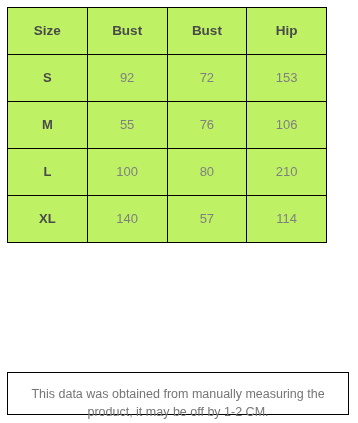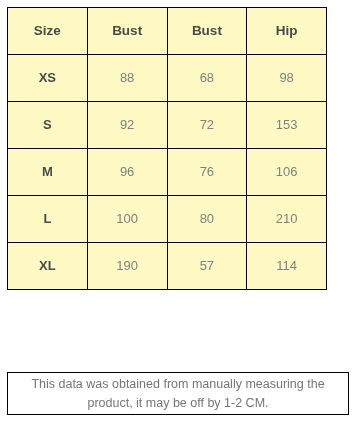--- a/index.html
+++ b/index.html
@@ -21,21 +21,21 @@
     height: 423px;
     background: #ffffff;
   }
   table.size-table {
     position: absolute;
     left: 7px;
     top: 7px;
     width: 320px;
     border-collapse: collapse;
     table-layout: fixed;
-    background: #fef9c3;
+    background: #bef264;
   }
   table.size-table td,
   table.size-table th {
     border: 1px solid #000000;
     height: 46px;
     text-align: center;
     vertical-align: middle;
     padding: 0;
     font-size: 13px;
     line-height: 1.2;
@@ -58,21 +58,20 @@
   .footer-note {
     position: absolute;
     left: 7px;
     top: 372px;
     width: 342px;
     height: 43px;
     border: 1px solid #000000;
     box-sizing: border-box;
     background: #ffffff;
     display: flex;
-    align-items: center;
     justify-content: center;
     text-align: center;
     padding: 12px 8px;
     box-sizing: border-box;
   }
   .footer-note span {
     display: block;
     color: #757575;
     font-size: 12.5px;
     line-height: 1.45;
@@ -88,46 +87,40 @@
     <thead>
       <tr>
         <th>Size</th>
         <th>Bust</th>
         <th>Bust</th>
         <th>Hip</th>
       </tr>
     </thead>
     <tbody>
       <tr>
-        <td class="size-label">XS</td>
-        <td class="measure-value">88</td>
-        <td class="measure-value">68</td>
-        <td class="measure-value">98</td>
-      </tr>
-      <tr>
         <td class="size-label">S</td>
         <td class="measure-value">92</td>
         <td class="measure-value">72</td>
         <td class="measure-value">153</td>
       </tr>
       <tr>
         <td class="size-label">M</td>
-        <td class="measure-value">96</td>
+        <td class="measure-value">55</td>
         <td class="measure-value">76</td>
         <td class="measure-value">106</td>
       </tr>
       <tr>
         <td class="size-label">L</td>
         <td class="measure-value">100</td>
         <td class="measure-value">80</td>
         <td class="measure-value">210</td>
       </tr>
       <tr>
         <td class="size-label">XL</td>
-        <td class="measure-value">190</td>
+        <td class="measure-value">140</td>
         <td class="measure-value">57</td>
         <td class="measure-value">114</td>
       </tr>
     </tbody>
   </table>
 
   <div class="footer-note">
     <span>This data was obtained from manually measuring the product, it may be off by 1-2 CM.</span>
   </div>
 

